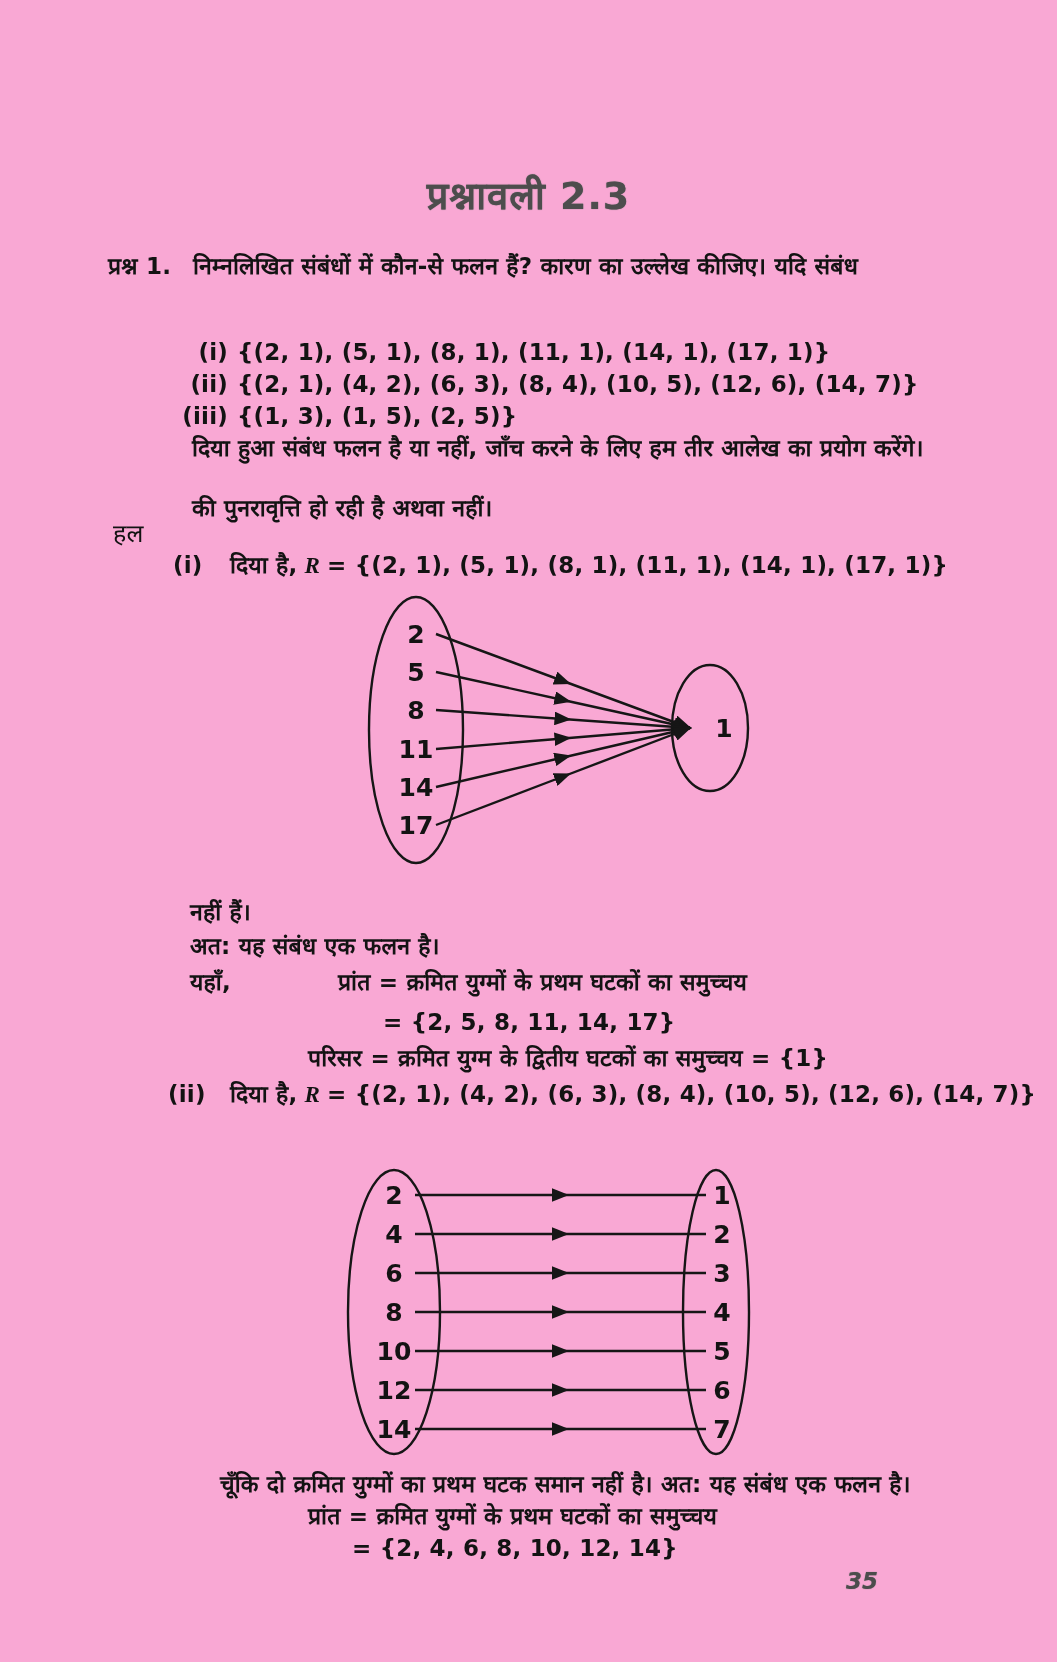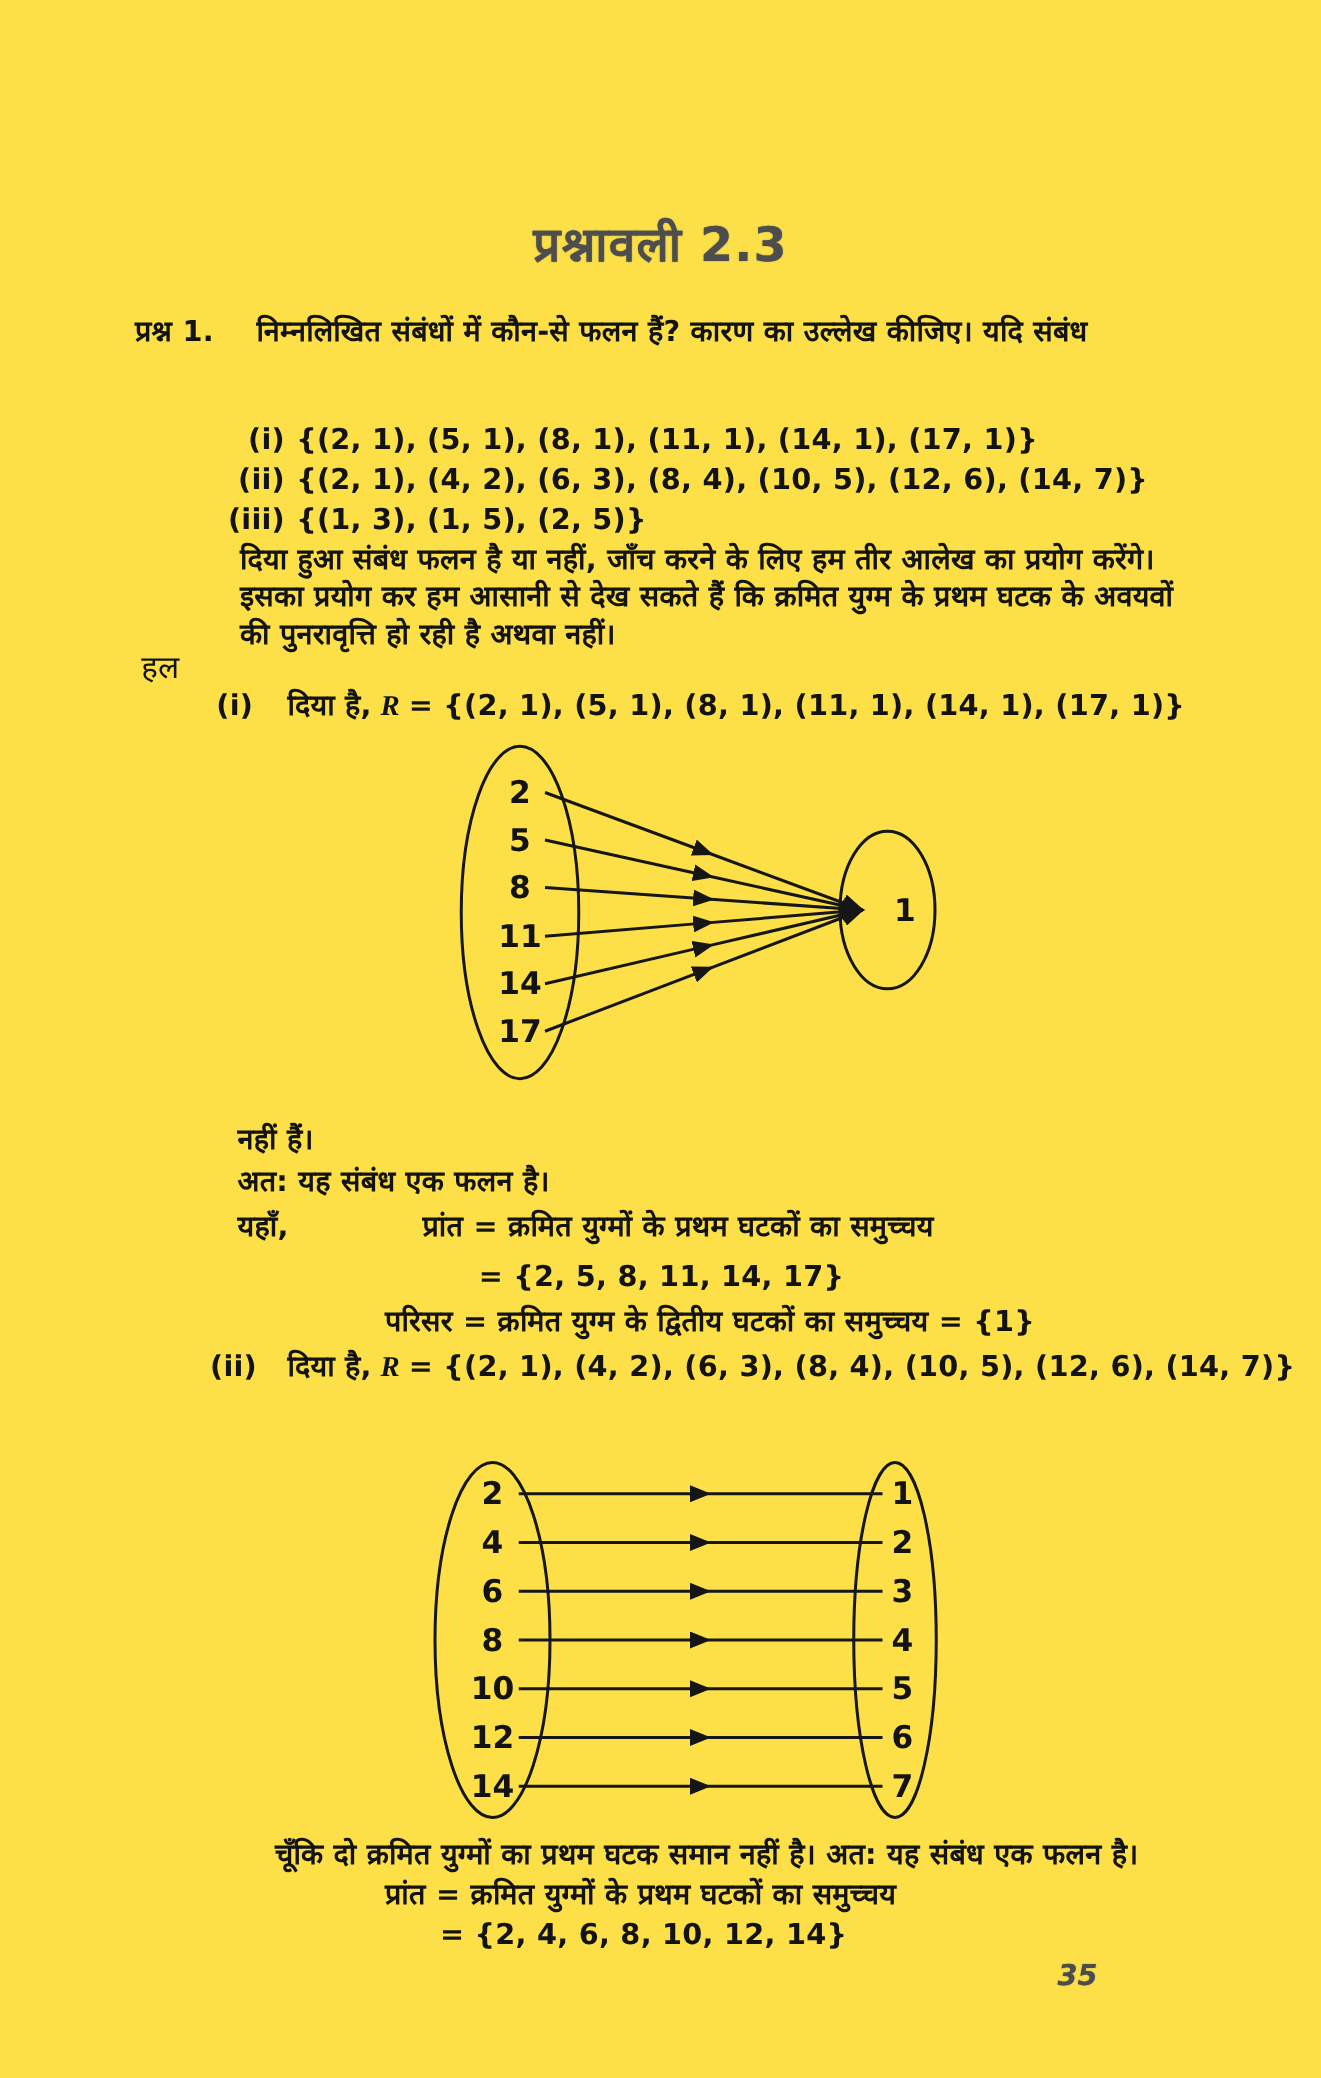--- a/index.html
+++ b/index.html
@@ -1,28 +1,28 @@
 <!DOCTYPE html>
 <html><head>
 <meta charset="utf-8">
 <style>
   *{margin:0;padding:0;box-sizing:border-box}
   html,body{background:#9a9a9a}
   .page{
     position:relative;width:1057px;height:1662px;margin:0 auto;
-    background:#fde047;color:#131313;overflow:hidden;
+    background:#f9a8d4;color:#131313;overflow:hidden;
     font-family:"DejaVu Sans","Liberation Sans",sans-serif;
   }
   .t{position:absolute;white-space:nowrap;font-weight:700;font-size:23px;line-height:1.25;letter-spacing:.2px}
   .title{
     position:absolute;left:0;right:0;top:168px;text-align:center;
     font-size:38px;font-weight:800;color:#4d4d4d;letter-spacing:1px;
     text-shadow:0 0 1px #6a6a6a;
   }
-  .q-label{font-weight:800;margin-right:34px}
+  .q-label{font-weight:800;margin-right:22px}
   .itm-label{display:inline-block;width:46px;text-align:right;margin-right:9px}
   .hl{font-size:25px;font-weight:400}
   .rsym{font-family:"Liberation Serif","DejaVu Serif",serif;font-style:italic;font-weight:700;margin:0 7px}
   .pageno{
     position:absolute;left:846px;top:1568px;
     font-size:23px;font-weight:800;font-style:italic;color:#4c4c4c;
     text-shadow:0 0 1px #777;
   }
   svg{position:absolute;overflow:visible}
   svg text{font-family:"DejaVu Sans","Liberation Sans",sans-serif;font-weight:700;font-size:25px;fill:#131313}
@@ -42,21 +42,20 @@
     <span class="itm-label">(i)</span><span>{(2, 1), (5, 1), (8, 1), (11, 1), (14, 1), (17, 1)}</span>
   </div>
   <div class="t" style="left:182px;top:370px">
     <span class="itm-label">(ii)</span><span>{(2, 1), (4, 2), (6, 3), (8, 4), (10, 5), (12, 6), (14, 7)}</span>
   </div>
   <div class="t" style="left:182px;top:402px">
     <span class="itm-label">(iii)</span><span>{(1, 3), (1, 5), (2, 5)}</span>
   </div>
 
   <div class="t" style="left:192px;top:434px">दिया हुआ संबंध फलन है या नहीं, जाँच करने के लिए हम तीर आलेख का प्रयोग करेंगे।</div>
-  <div class="t" style="left:192px;top:464px">इसका प्रयोग कर हम आसानी से देख सकते हैं कि क्रमित युग्म के प्रथम घटक के अवयवों</div>
   <div class="t" style="left:192px;top:494px">की पुनरावृत्ति हो रही है अथवा नहीं।</div>
 
   <div class="t hl" style="left:113px;top:518px">हल</div>
 
   <div class="t" style="left:173px;top:551px">(i)</div>
   <div class="t" style="left:230px;top:551px">
     <span>दिया है,</span><span class="rsym">R</span><span>= {(2, 1), (5, 1), (8, 1), (11, 1), (14, 1), (17, 1)}</span>
   </div>
 
   <svg id="diagram-i" style="left:338px;top:592px" width="412" height="276" viewBox="0 0 412 276">

